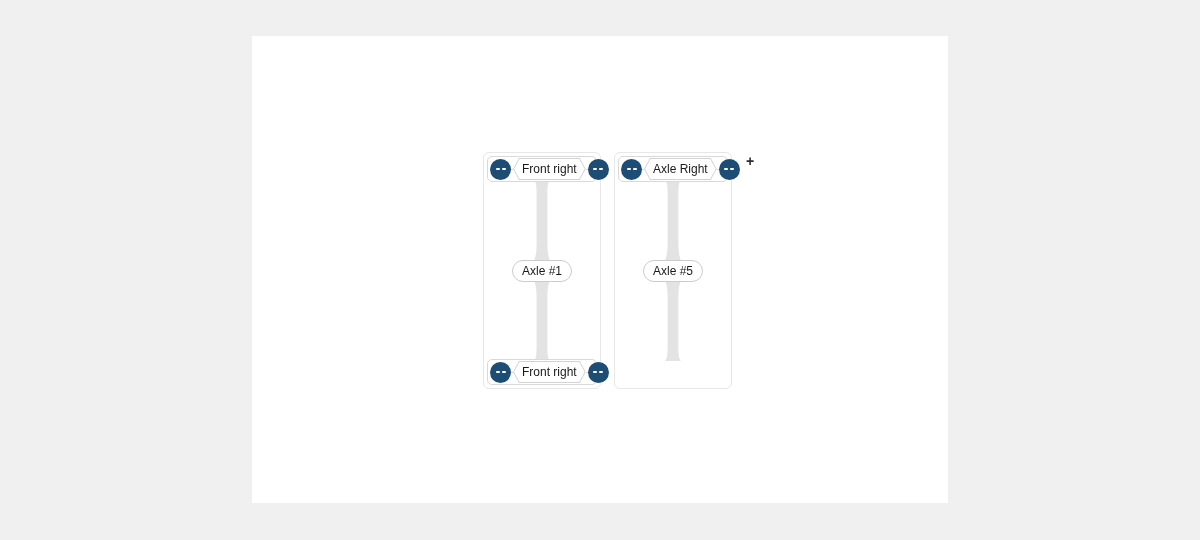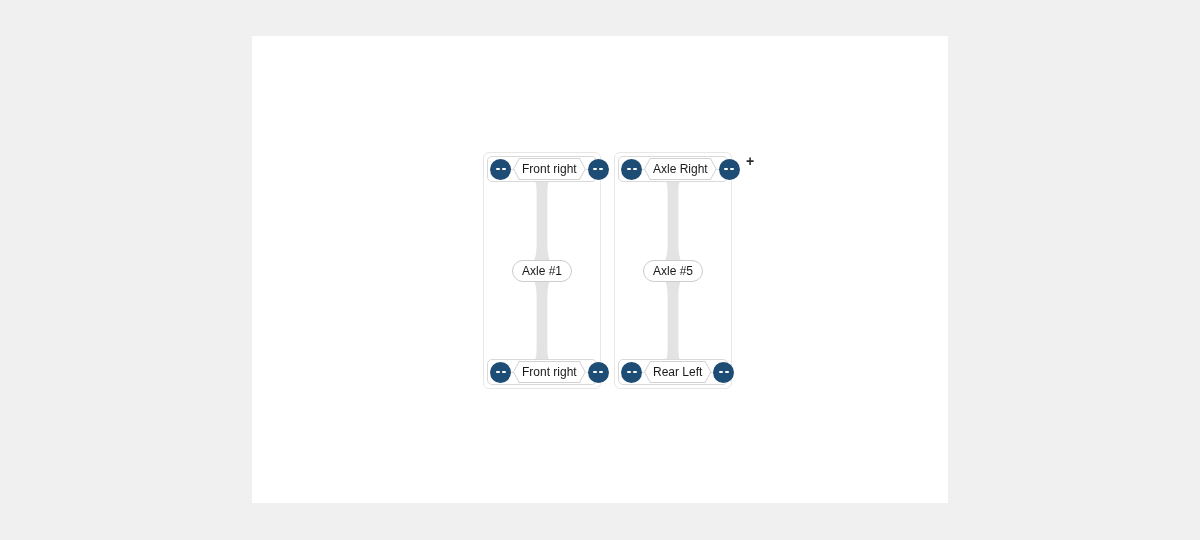--- a/index.html
+++ b/index.html
@@ -180,35 +180,16 @@
       <button class="wheel-btn">
         <span class="wheel-dashes">
               <i></i>
               <i></i>
             </span>
       </button>
     </div>
 
     <button class="axle-label">Axle #5</button>
 
-    <div class="wheel-row">
-      <button class="wheel-btn">
-        <span class="wheel-dashes">
-              <i></i>
-              <i></i>
-            </span>
-      </button>
-      <span class="conn"></span>
-      <span class="hex">
-        <span class="hex-in">Rear Left</span>
-      </span>
-      <span class="conn"></span>
-      <button class="wheel-btn">
-        <span class="wheel-dashes">
-              <i></i>
-              <i></i>
-            </span>
-      </button>
-    </div>
   </div>
 <button class="add-axle">+</button>
   </div>
 </div>
 
 </body></html>

